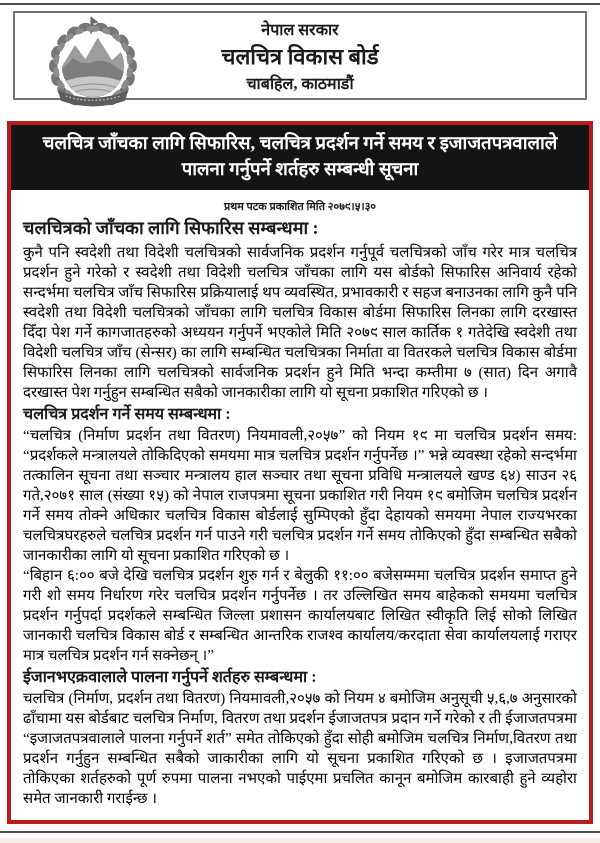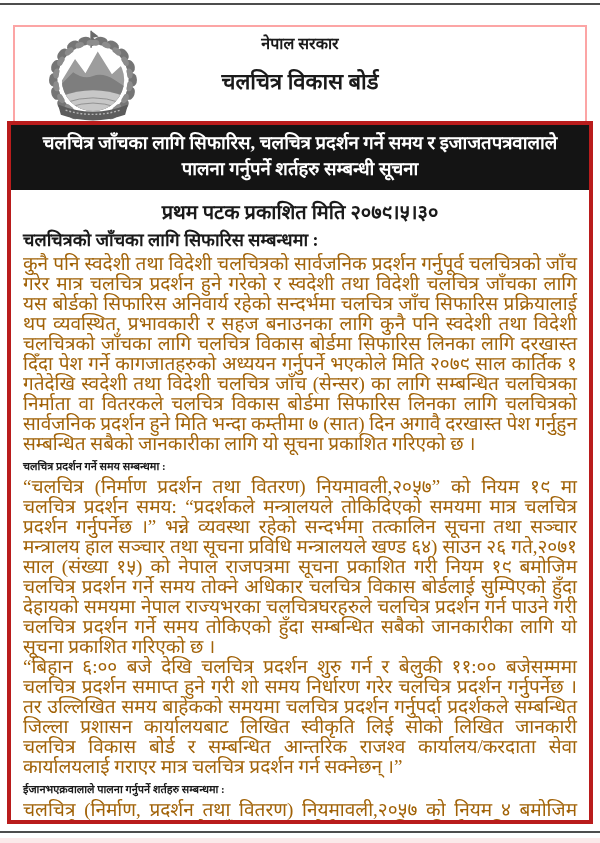--- a/index.html
+++ b/index.html
@@ -4,42 +4,42 @@
 <style>
   html,body{margin:0;padding:0;}
   body{
     width:600px;height:843px;position:relative;overflow:hidden;
     background:#ffffff;
     font-family:"Liberation Serif", serif;
     color:#1a1a1a;
   }
   .top-rule{position:absolute;top:3px;left:0;width:600px;height:2px;background:#4d4d4d;}
   .header-box{
-    position:absolute;top:25px;left:13px;width:574px;height:105px;
-    border:2px solid #fca5a5;box-sizing:border-box;background:#fff;
+    position:absolute;top:11px;left:13px;width:574px;height:89px;
+    border:2px solid #737373;box-sizing:border-box;background:#fff;
   }
   .header-text{padding-top:5px;text-align:center;}
   .gov-line{font-weight:bold;font-size:16px;line-height:21px;margin:1px 0;}
   .ministry-line{font-weight:bold;font-size:19px;line-height:24px;margin:2px 0;}
-  .board-line{font-weight:bold;font-size:22px;line-height:27px;margin:14px 0;}
+  .board-line{font-weight:bold;font-size:22px;line-height:27px;margin:3px 0;}
   .addr-line{font-weight:bold;font-size:16px;line-height:21px;margin:1px 0;}
   .logo{position:absolute;left:26px;top:3px;}
   .content-box{
     position:absolute;top:121px;left:7px;width:586px;height:703px;
     border:4px solid #b91c1c;box-sizing:border-box;overflow:hidden;background:#fff;
   }
   .banner{
     background:#141414;color:#ffffff;text-align:center;
     padding:5px 6px 8px;font-weight:bold;font-size:18.5px;line-height:26px;
   }
   .content-inner{padding:5px 12px 8px;}
-  .pub-date{text-align:center;font-weight:bold;font-size:20px;margin:3px 0 2px;}
+  .pub-date{text-align:center;font-weight:bold;font-size:11px;margin:3px 0 2px;}
   .sec-main-heading{font-weight:bold;font-size:18px;margin:2px 0 3px;}
-  .body-text{font-size:19px;line-height:20px;text-align:justify;margin:0;color:#a16207;}
-  .inline-heading{font-weight:bold;font-size:11px;line-height:20px;margin:2px 0 1px;text-align:left;}
+  .body-text{font-size:15px;line-height:20px;text-align:justify;margin:0;color:#000000;}
+  .inline-heading{font-weight:bold;font-size:16px;line-height:20px;margin:2px 0 1px;text-align:left;}
   .bottom-rule{position:absolute;top:831px;left:0;width:600px;height:2px;background:#4d4d4d;}
   .pink-strip{position:absolute;top:838px;left:0;width:600px;height:5px;background:#fbeaea;}
 </style>
 </head>
 <body>
 
 <div class="top-rule"></div>
 
 <div class="header-box">
   <span class="logo">
@@ -84,20 +84,21 @@
         <path d="M30,81 Q55,72 80,81" stroke="#8f8f8f" stroke-width="1" fill="none"></path>
       </g>
 
       <path d="M18,78 Q55,93 92,78 L89,89 Q55,101 21,89 Z" fill="#5c5c5c"></path>
       <path d="M26,84 Q55,93 84,84" stroke="#b5b5b5" stroke-width="1.5" fill="none" stroke-dasharray="2 2"></path>
     </svg>
   </span>
   <div class="header-text">
     <div class="gov-line">नेपाल सरकार</div>
     <div class="board-line">चलचित्र विकास बोर्ड</div>
+    <div class="addr-line">चाबहिल, काठमाडौं</div>
   </div>
 </div>
 
 <div class="content-box">
   <div class="banner">
     <div>चलचित्र जाँचका लागि सिफारिस, चलचित्र प्रदर्शन गर्ने समय र इजाजतपत्रवालाले</div>
     <div>पालना गर्नुपर्ने शर्तहरु सम्बन्धी सूचना</div>
   </div>
   <div class="content-inner">
     <div class="pub-date">प्रथम पटक प्रकाशित मिति २०७९।५।३०</div>

